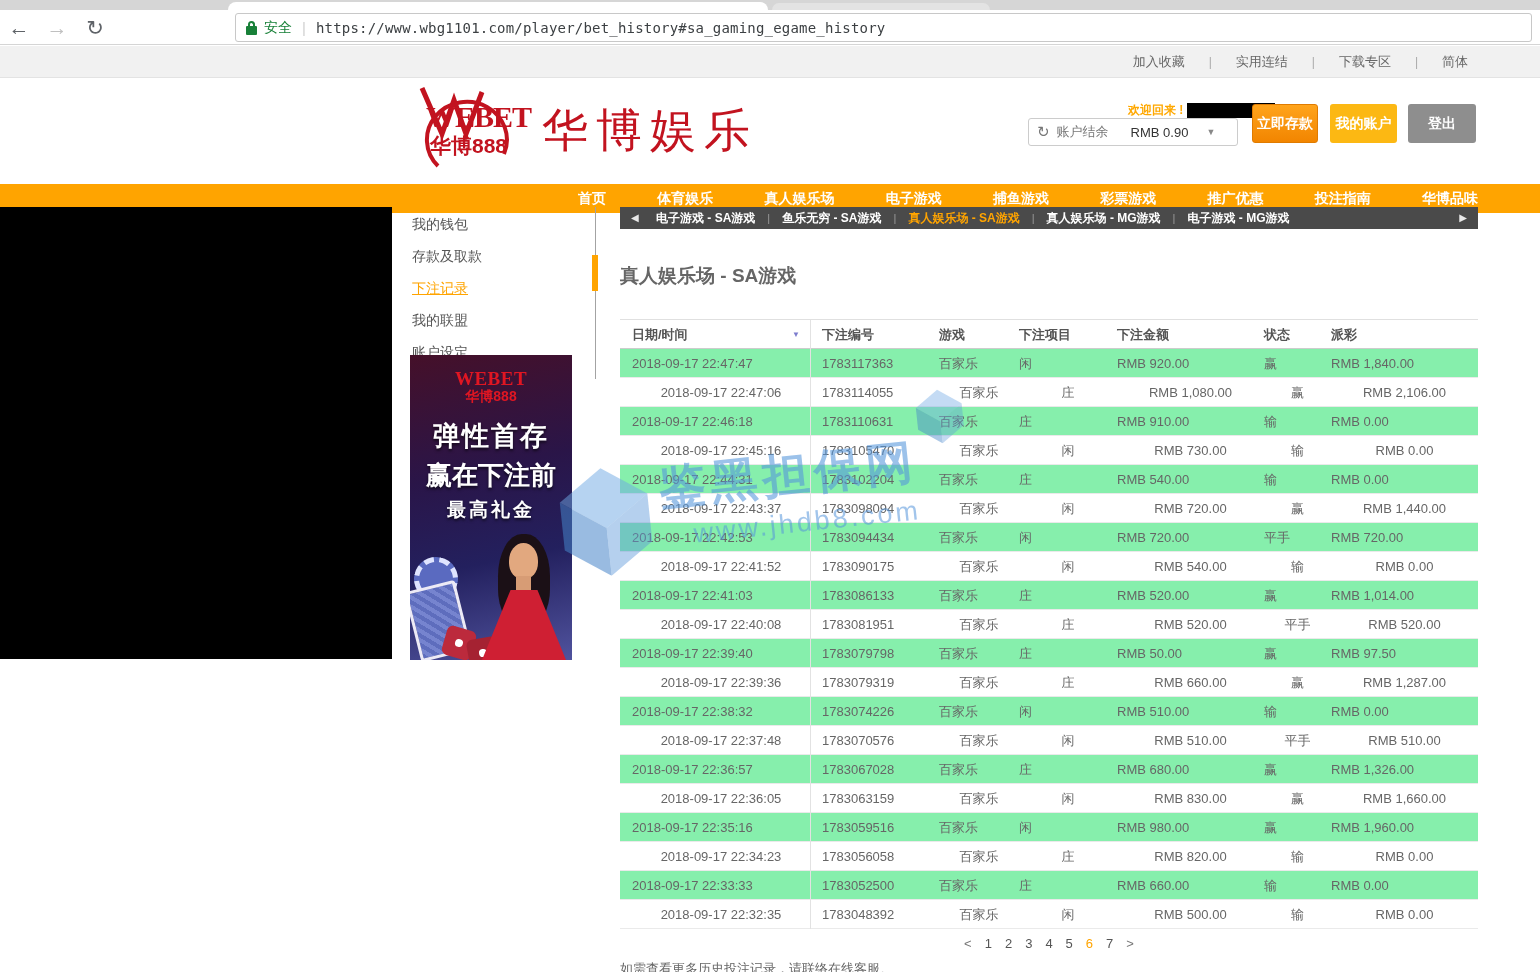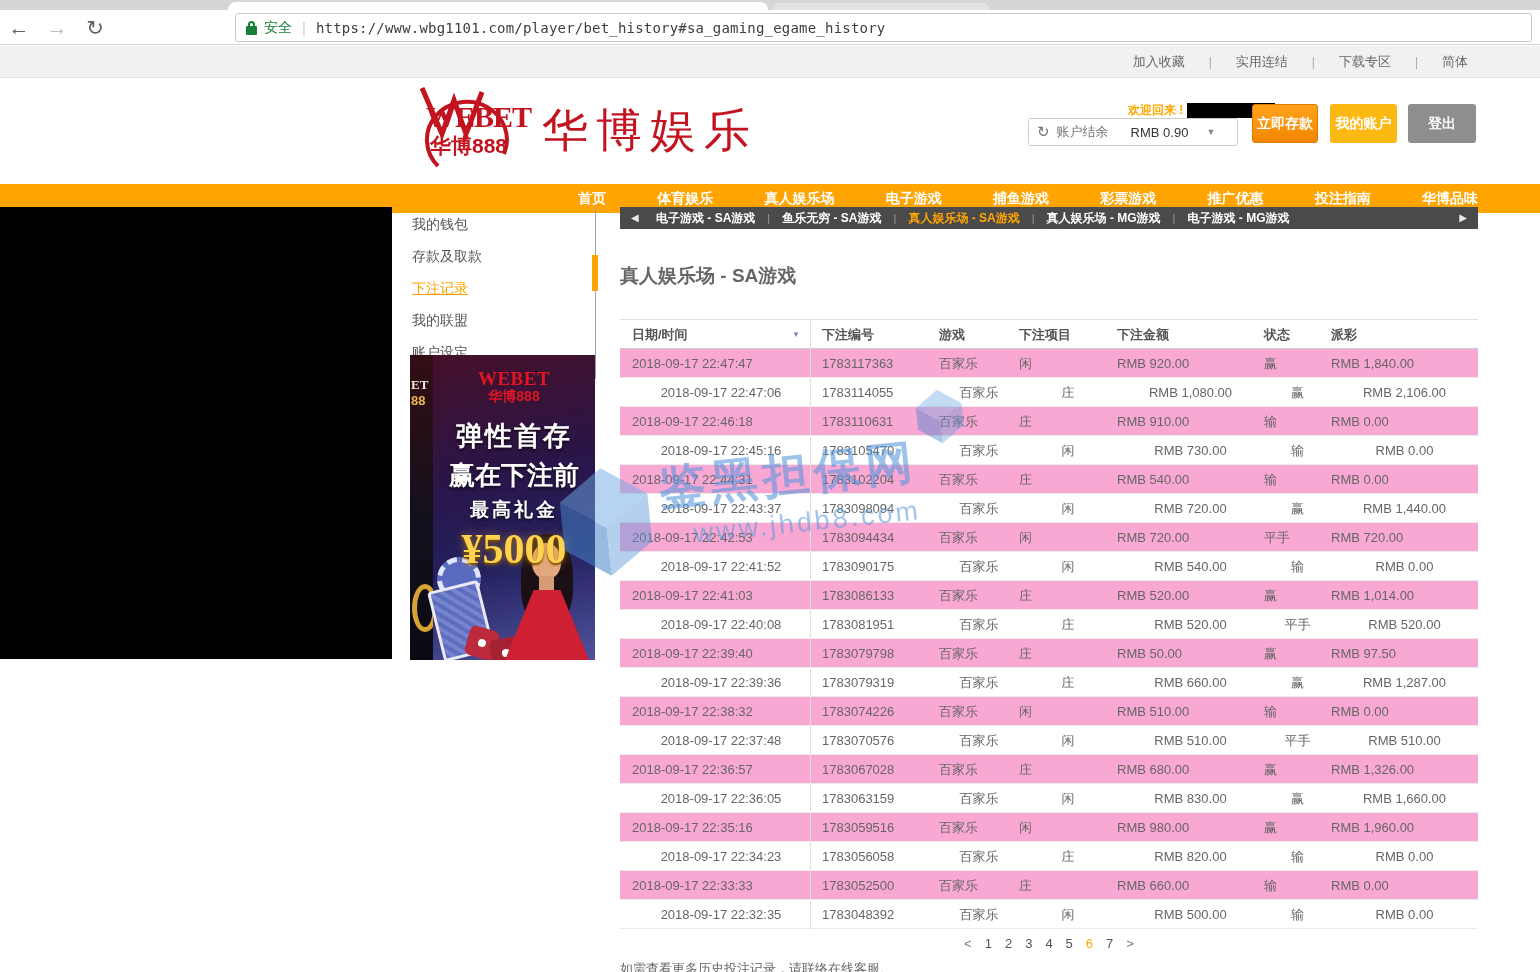--- a/index.html
+++ b/index.html
@@ -105,21 +105,21 @@
   .page-title { margin-top:34px; font-size:19px; font-weight:bold; color:#666; }
 
   .bet-table { margin-top:30px; width:858px; border-top:1px solid #e0e0e0; }
   .tr-grid { display:grid; grid-template-columns:190px 129px 80px 98px 147px 67px auto; align-items:center; height:29px; }
   .thead { border-bottom:1px solid #ccc; }
   .th { font-size:13px; font-weight:bold; color:#555; display:flex; align-items:center; cursor:pointer; }
   .th.col0 { padding-left:12px; }
   .th.col1, .td.col1 { border-left:1px solid #e2e2e2; padding-left:11px; height:29px; display:flex; align-items:center; }
   .sort-caret { color:#7d7dce; font-size:8px; margin-left:auto; margin-right:10px; }
   .tr { border-bottom:1px solid #eaeaea; }
-  .tr.odd { background:#f9a8d4; }
+  .tr.odd { background:#86efac; }
   .tr.even { background:#fff;text-align:center; }
   .td { font-size:13px; color:#666; white-space:nowrap; }
   .td.col0 { padding-left:12px; }
 
   .pagination { margin-top:7px; display:flex; justify-content:center; align-items:center; gap:13px; }
   .page-num, .page-arrow { font-size:13px; color:#555; text-decoration:none; cursor:pointer; }
   .page-arrow { color:#777; }
   .page-num.active { color:#ffa400; }
 
   .footer-note { margin-top:9px; font-size:13px; color:#666; }
@@ -216,34 +216,28 @@
     <span class="side-active-bar"></span>
   <a class="side-item">我的钱包</a>
       <a class="side-item">存款及取款</a>
       <a class="side-item active">下注记录</a>
       <a class="side-item">我的联盟</a>
       <a class="side-item">账户设定</a>
     </div>
 </div>
 
 <div class="banner">
-  <div class="banner-side">
-    <span class="bs-top">ET</span>
-    <span class="bs-mid">88</span>
-    <span class="bs-ring"></span>
-  </div>
   <div class="banner-main">
     <div class="b-logo">
       <div class="b-logo-webet">WEBET</div>
       <div class="b-logo-sub">华博888</div>
     </div>
     <div class="b-line b-line1">弹性首存</div>
     <div class="b-line b-line2">赢在下注前</div>
     <div class="b-line b-line3">最高礼金</div>
-    <div class="b-amount">¥5000</div>
     <div class="b-chip"></div>
     <div class="b-card"></div>
     <div class="b-dice d1"></div>
     <div class="b-dice d2"></div>
     <div class="b-woman">
       <span class="b-hair"></span>
         <span class="b-face"></span>
         <span class="b-neck"></span>
         <span class="b-dress"></span>
     </div>

